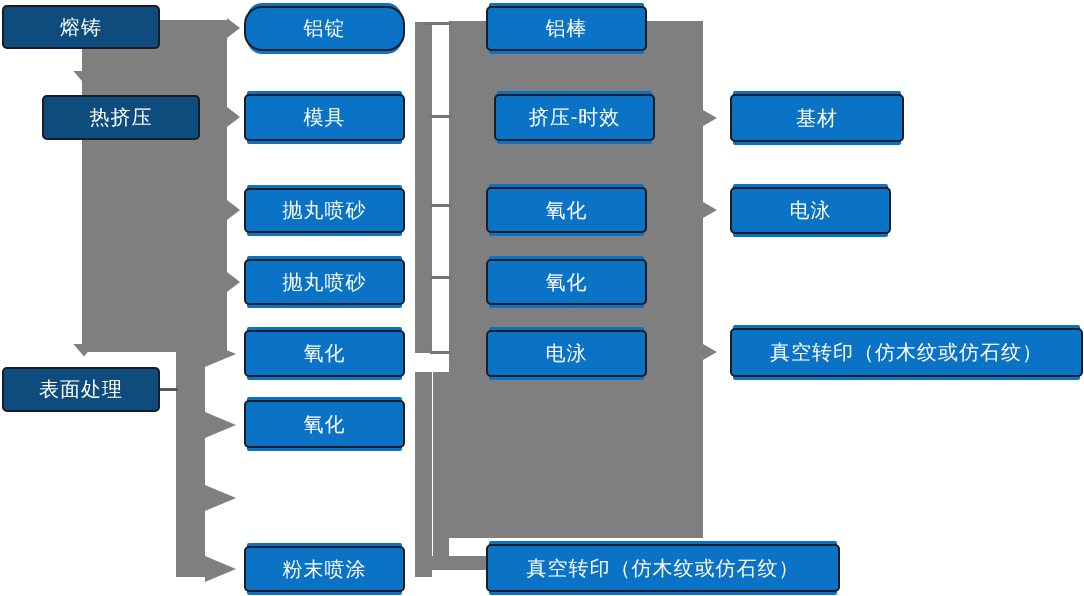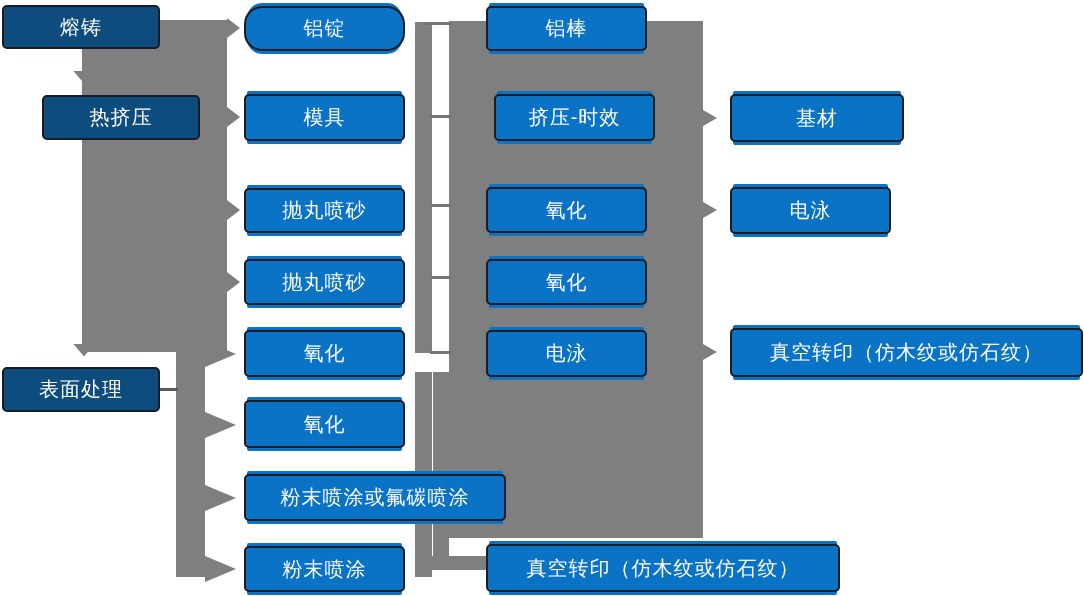--- a/index.html
+++ b/index.html
@@ -87,23 +87,20 @@
     </div>
     <div class="node bright" style="left: 244px; top: 259px; width: 161px; height: 46px;">
       <span>抛丸喷砂</span>
     </div>
     <div class="node bright" style="left: 244px; top: 330px; width: 161px; height: 47px;">
       <span>氧化</span>
     </div>
     <div class="node bright" style="left: 244px; top: 400px; width: 161px; height: 48px;">
       <span>氧化</span>
     </div>
-    <div class="node bright" style="left: 244px; top: 474px; width: 262px; height: 47px;">
-      <span>粉末喷涂或氟碳喷涂</span>
-    </div>
     <div class="node bright" style="left: 486px; top: 6px; width: 161px; height: 45px;">
       <span>铝棒</span>
     </div>
     <div class="node bright" style="left: 244px; top: 546px; width: 161px; height: 46px;">
       <span>粉末喷涂</span>
     </div>
     <div class="node bright" style="left: 486px; top: 94px; width: 161px; height: 47px; margin-left: 8px;">
       <span>挤压-时效</span>
     </div>
     <div class="node bright" style="left: 486px; top: 187px; width: 161px; height: 46px;">

